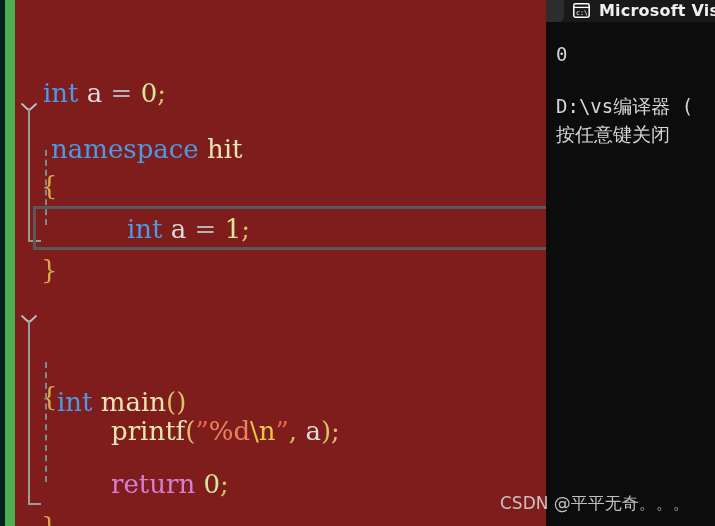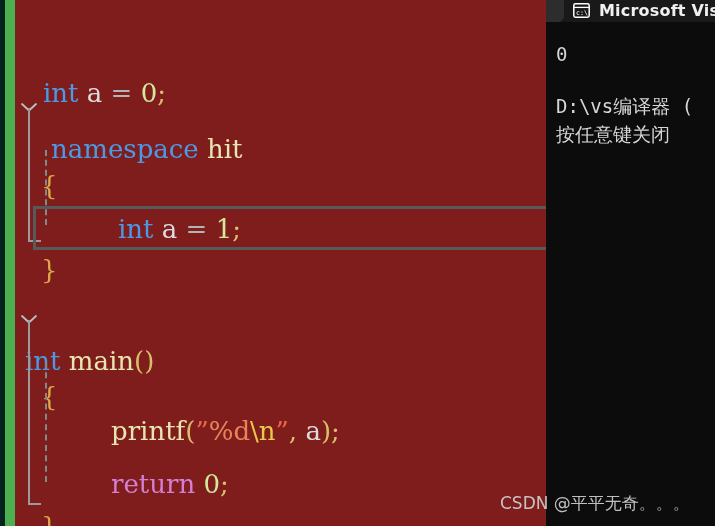--- a/index.html
+++ b/index.html
@@ -199,36 +199,36 @@
 
       <div class="fold-bracket" style="top:108px; height:132px;"></div>
 
       <div class="line" style="top:122px;">
         <span class="txt" style="left:26px;"><span class="t-brace">{</span></span>
       </div>
 
       <div class="indent-guide" style="left:30px; top:150px; height:75px;"></div>
 
       <div class="line" style="top:165px;">
-        <span class="txt" style="left:103px;"><span class="t-kw">int</span><span> </span><span class="t-ident">a</span><span> </span><span class="t-op">=</span><span> </span><span class="t-num">1</span><span class="t-punct">;</span></span>
+        <span class="txt" style="left:112px;"><span class="t-kw">int</span><span> </span><span class="t-ident">a</span><span> </span><span class="t-op">=</span><span> </span><span class="t-num">1</span><span class="t-punct">;</span></span>
       </div>
 
       <div class="current-line" style="left:18px; top:206px; width:560px; height:44px;"></div>
 
       <div class="line" style="top:206px;">
         <span class="txt" style="left:26px;"><span class="t-brace">}</span></span>
       </div>
 
       <div class="fold" style="top:297px;">
         <svg width="18" height="12" viewBox="0 0 18 12" aria-hidden="true">
           <path d="M2 3 L9 9.5 L16 3" fill="none" stroke="#b9c0bf" stroke-width="1.8" stroke-linecap="round" stroke-linejoin="round"></path>
         </svg>
       </div>
       <div class="line" style="top:297px;">
-        <span class="txt" style="left:10px;"><span class="t-kw">int</span><span> </span><span class="t-func">main</span><span class="t-punct">(</span><span class="t-punct">)</span></span>
+        <span class="txt" style="left:42px;margin-top:41px;"><span class="t-kw">int</span><span> </span><span class="t-func">main</span><span class="t-punct">(</span><span class="t-punct">)</span></span>
       </div>
 
       <div class="fold-bracket" style="top:320px; height:183px;"></div>
 
       <div class="line" style="top:333px;">
         <span class="txt" style="left:26px;"><span class="t-brace">{</span></span>
       </div>
 
       <div class="indent-guide" style="left:30px; top:362px; height:120px;"></div>
 

